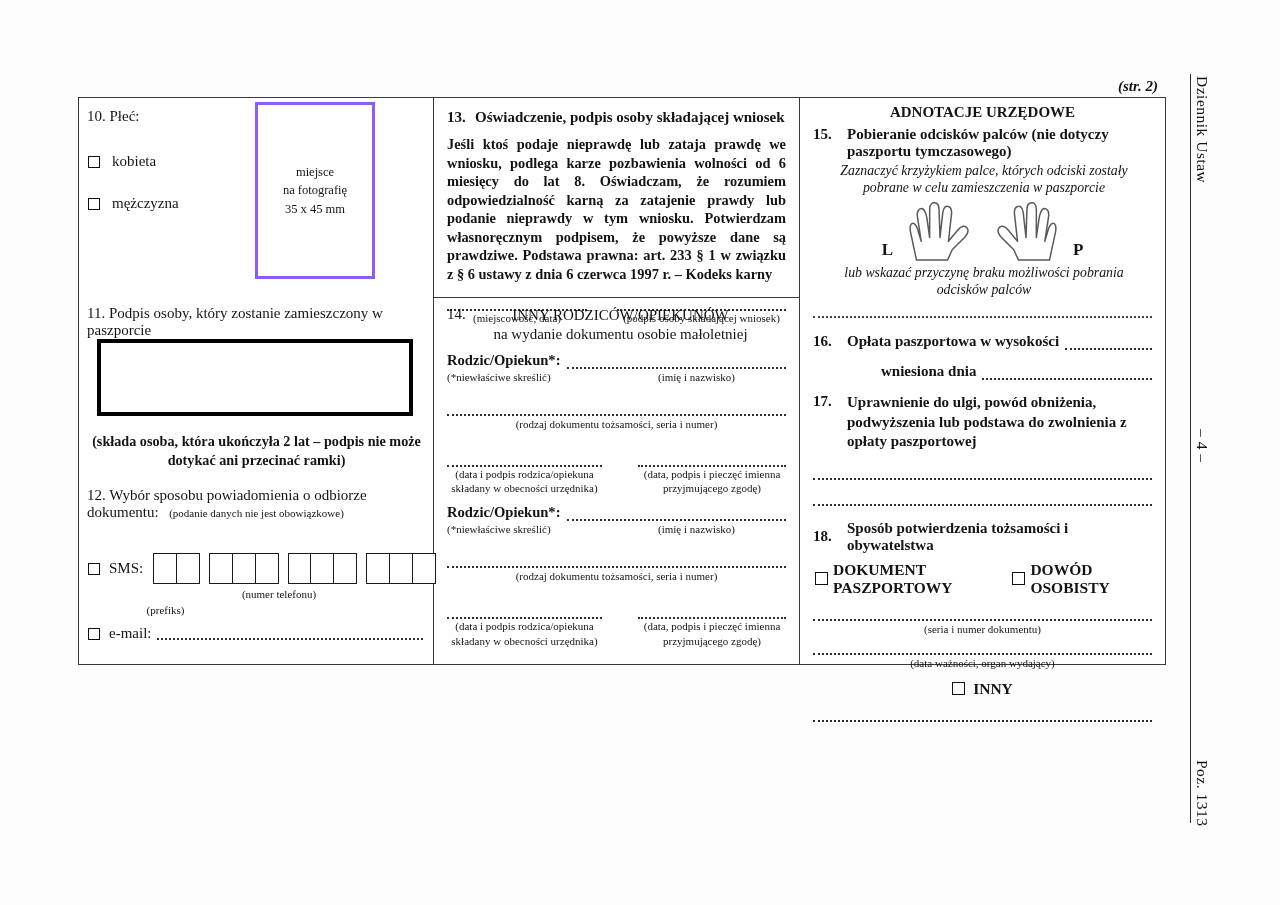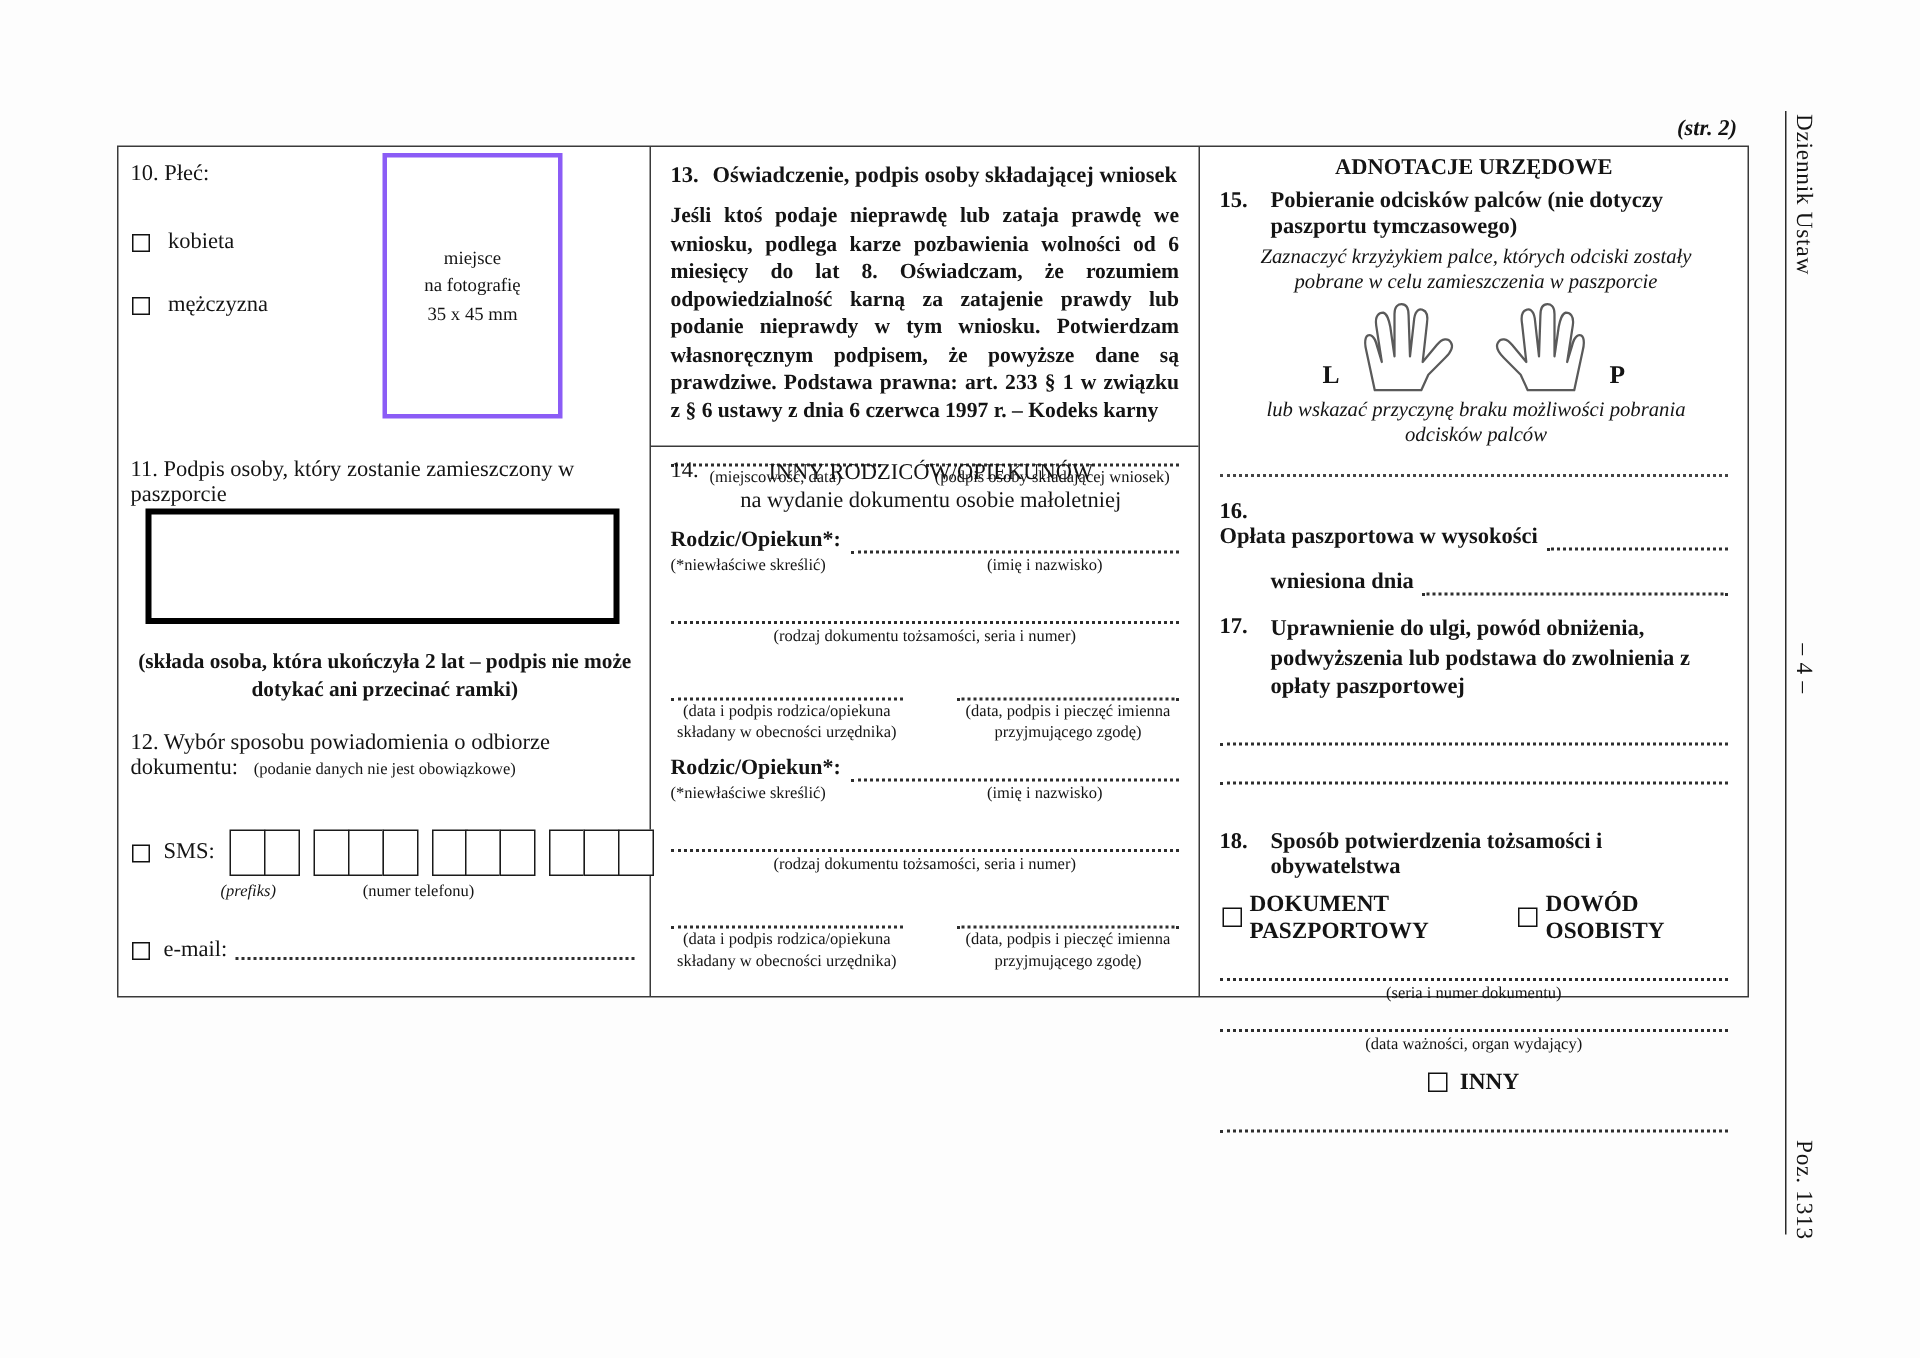--- a/index.html
+++ b/index.html
@@ -150,21 +150,21 @@
               <span class="cell"></span>
               <span class="cell"></span>
           </span>
           <span class="cellgrp">
             <span class="cell"></span>
               <span class="cell"></span>
               <span class="cell"></span>
           </span>
         </span>
       </div>
-      <div class="abs sm ctr" style="left:62px; top:490px; width:49px;font-style:italic;">(prefiks)</div>
+      <div class="abs sm ctr" style="left:62px; top:506px; width:49px;">(prefiks)</div>
       <div class="abs sm ctr" style="left:120px; top:490px; width:160px;">(numer telefonu)</div>
 
       <div class="abs" style="left:9px; top:527px; right:10px; display:flex; align-items:center;">
         <span class="cb"></span>
         <span class="base" style="margin-left:9px;">e-mail:</span>
         <span class="dots-fill"></span>
       </div>
     </div>
 
     <div class="col col2">
@@ -266,42 +266,42 @@
           <g transform="scale(-1,1) translate(-78,0)">
             <path d="M14,64 L8,36 C6,28 8,24 11,25 C14,26 15,30 16,34 L19,44 L15,18 C14,11 17,9 20,9 C23,10 24,14 25,19 L28,40 L28,10 C28,4 31,3 33,3 C36,3 38,5 38,11 L39,40 L42,13 C43,7 46,6 48,7 C51,8 52,11 51,17 L48,44 L58,32 C62,27 66,27 68,30 C70,33 68,37 64,41 L52,53 L47,64 Z" fill="#ffffff" stroke="#5a5a5a" stroke-width="1.6" stroke-linejoin="round"></path>
           </g>
         </svg>
         <span class="hand-lbl">P</span>
       </div>
 
       <div class="instr" style="width:330px; margin-left:6px;">lub wskazać przyczynę braku możliwości pobrania odcisków palców</div>
       <div class="fine-dots"></div>
 
-      <div class="item" style="margin-top:15px;flex-direction:column;">
+      <div class="item" style="margin-top:15px;">
         <span class="num b">16.</span>
         <span style="flex:1;">
           <span class="oplata-row">
             <span>Opłata paszportowa w wysokości</span>
             <span class="dots-fill"></span>
           </span>
           <span class="oplata-row wniesiona" style="display:flex;">
             <span>wniesiona dnia</span>
             <span class="dots-fill"></span>
           </span>
         </span>
       </div>
 
       <div class="item b" style="margin-top:13px;">
         <span class="num">17.</span>
         <span style="line-height:1.3;">Uprawnienie do ulgi, powód obniżenia, podwyższenia lub podstawa do zwolnienia z opłaty paszportowej</span>
       </div>
       <div class="dline" style="margin-top:14px;"></div>
       <div class="dline" style="margin-top:12px;"></div>
 
-      <div class="item b" style="margin-top:30px;">
+      <div class="item b" style="margin-top:14px;align-items:center;">
         <span class="num">18.</span>
         <span>Sposób potwierdzenia tożsamości i obywatelstwa</span>
       </div>
       <div class="doc-row">
         <span class="doc-opt">
           <span class="cb big"></span>
           <span>DOKUMENT PASZPORTOWY</span>
         </span>
         <span class="doc-opt">
           <span class="cb big"></span>

